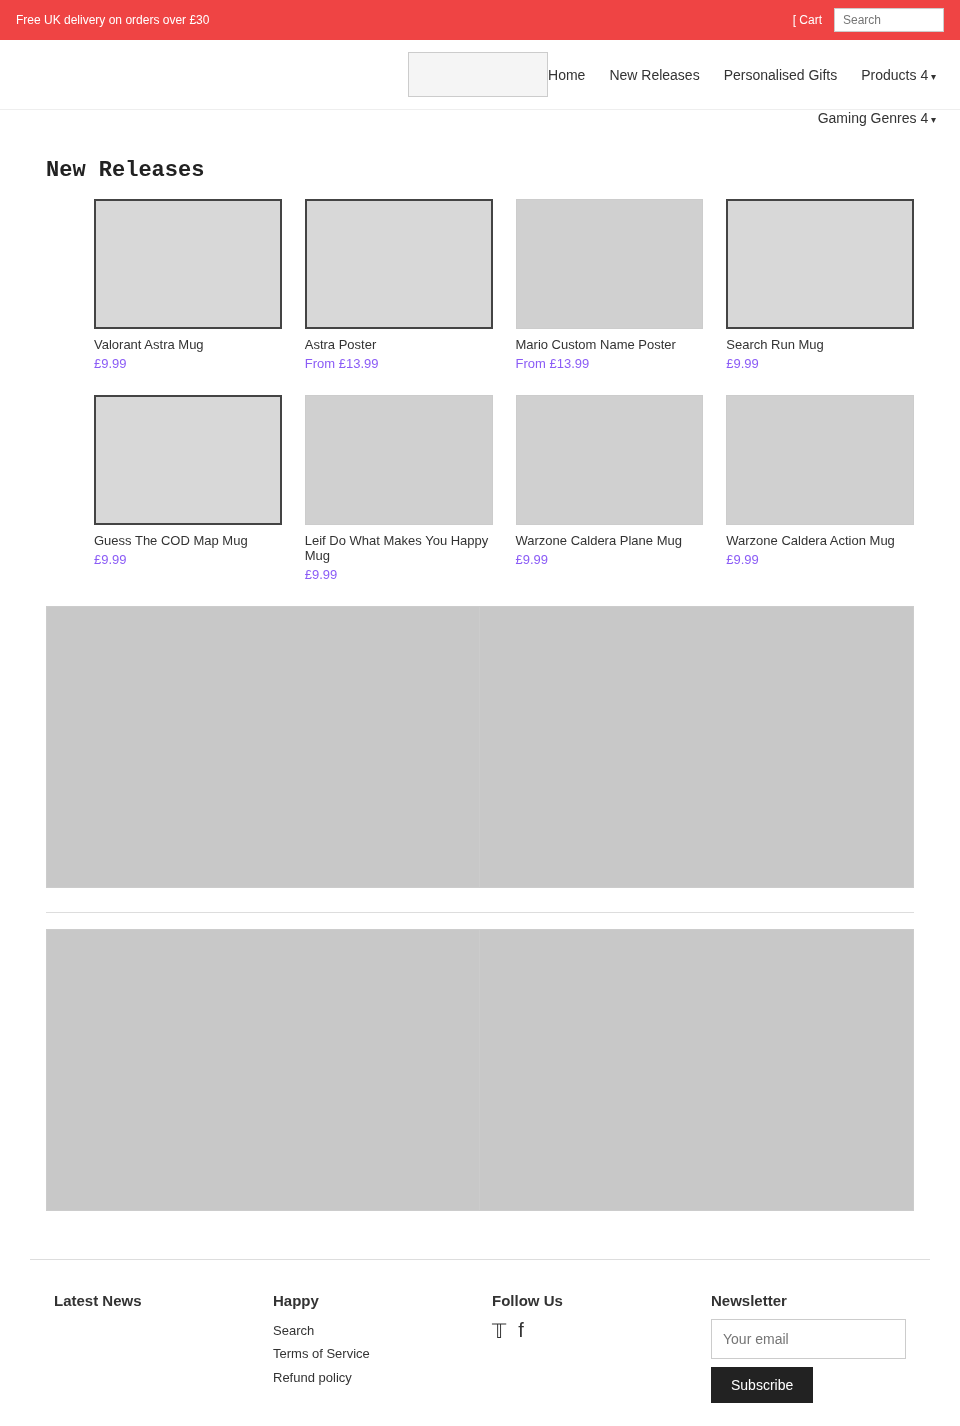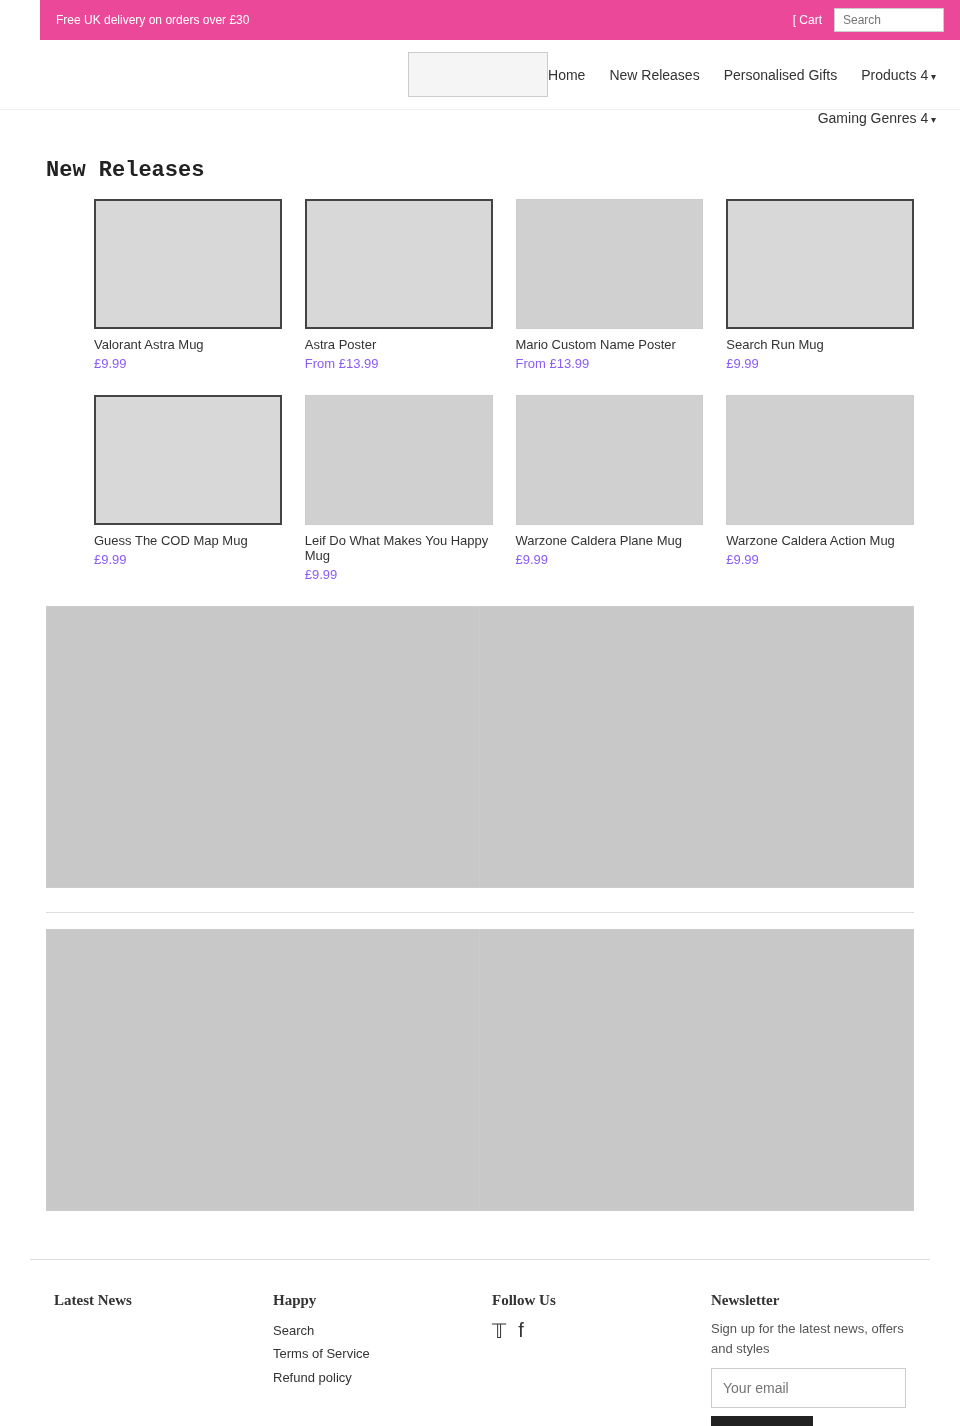--- a/index.html
+++ b/index.html
@@ -1,27 +1,26 @@
 <!DOCTYPE html>
 <html><head>
   <meta charset="utf-8">
   <style>
     * { box-sizing: border-box; margin: 0; padding: 0; }
     body { font-family: Arial, sans-serif; font-size: 14px; color: #333; background: #fff; }
 
     
     .top-bar {
-      background: #ec4899;
+      background: #ef4444;
       color: #fff;
       font-size: 12px;
       padding: 8px 16px;
       display: flex;
       align-items: center;
       justify-content: space-between;
-      margin-left: 40px;
     }
     .top-bar-right {
       display: flex;
       align-items: center;
       gap: 12px;
       border-radius: 11px;
     }
     .cart-link {
       color: #fff;
       text-decoration: none;
@@ -157,21 +156,20 @@
     .footer-grid {
       display: grid;
       grid-template-columns: 1fr 1fr 1fr 1fr;
       gap: 24px;
       margin-bottom: 24px;
     }
     .footer-col h3 {
       font-size: 15px;
       font-weight: bold;
       margin-bottom: 10px;
-      font-family: Liberation Serif, serif;
     }
     .footer-col a {
       display: block;
       color: #333;
       text-decoration: none;
       font-size: 13px;
       line-height: 1.8;
     }
     .footer-col p {
       font-size: 13px;
@@ -328,20 +326,19 @@
     <div class="footer-col">
       <h3>Follow Us</h3>
       <div class="social-icons">
         <span class="social-icon">𝕋</span>
         <span class="social-icon">f</span>
       </div>
     </div>
 
     <div class="footer-col">
       <h3>Newsletter</h3>
-      <p>Sign up for the latest news, offers and styles</p>
       <input class="email-input" type="email" placeholder="Your email" style="">
       <button class="subscribe-btn">Subscribe</button>
     </div>
 
   </div>
 
 </div>
 
 </body></html>

